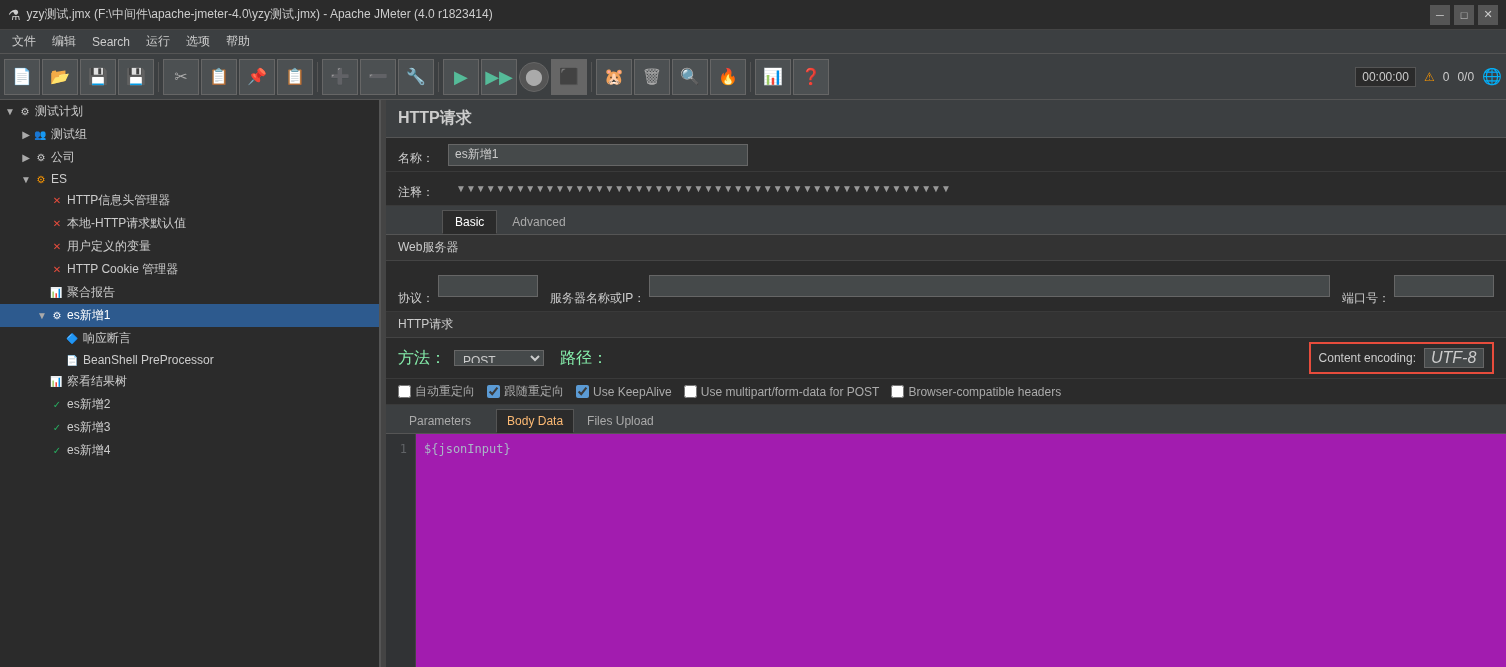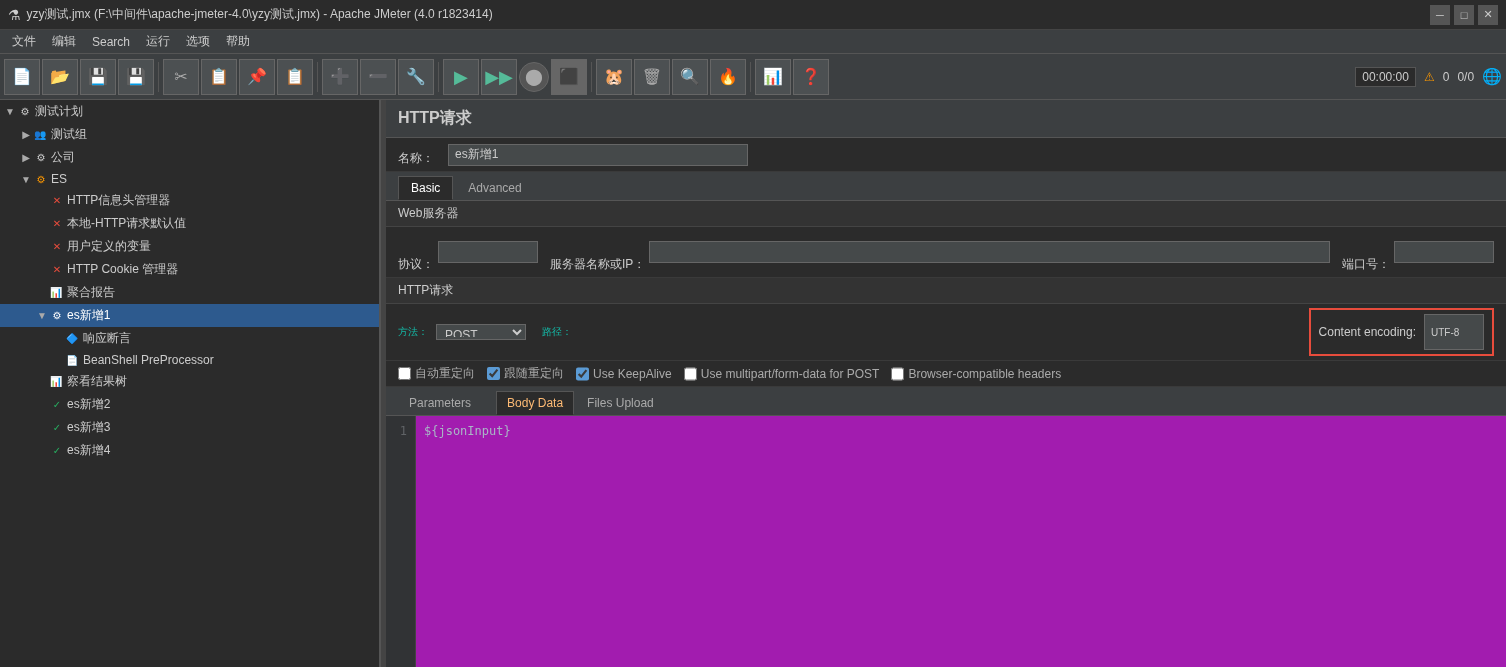--- a/index.html
+++ b/index.html
@@ -229,20 +229,21 @@
       color: #aaa;
       border: 1px solid transparent;
       margin-right: 2px;
       background: #3c3f41;
     }
     .tab.active {
       background: #2b2b2b;
       color: #fff;
       border: 1px solid #555;
       border-bottom: 1px solid #2b2b2b;
+      margin-left: 44px;
     }
 
     
     .section-title {
       color: #ccc;
       font-size: 12px;
       padding: 4px 12px;
       background: #333;
       border-bottom: 1px solid #444;
     }
@@ -281,22 +282,22 @@
     .method-select {
       background: #45494a;
       border: 1px solid #666;
       color: #ccc;
       padding: 2px 4px;
       font-size: 12px;
       height: 16px;
       width: 90px;
     }
     .path-label {
-      color: #14b8a6;
-      font-size: 10px;
+      color: #86efac;
+      font-size: 16px;
     }
     .path-input {
       background: #45494a;
       border: 1px solid #666;
       color: #ccc;
       padding: 2px 6px;
       font-size: 12px;
       outline: none;
       height: 24px;
       flex: 1;
@@ -312,36 +313,38 @@
     .content-encoding-label {
       color: #ccc;
       font-size: 12px;
       white-space: nowrap;
     }
     .content-encoding-input {
       background: #45494a;
       border: 1px solid #666;
       color: #ccc;
       padding: 2px 6px;
-      font-size: 10px;
-      height: 36px;
+      font-size: 16px;
+      height: 20px;
       width: 60px;
+      font-style: italic;
     }
 
     
     .checkboxes-row {
       display: flex;
       align-items: center;
       padding: 4px 12px;
       border-bottom: 1px solid #3a3a3a;
       gap: 12px;
       flex-wrap: wrap;
     }
     .checkbox-item {
       display: flex;
+      align-items: center;
       gap: 4px;
       font-size: 12px;
       color: #aaa;
     }
     .checkbox-item input[type="checkbox"] {
       accent-color: #5b9bd5;
     }
 
     
     .sub-tab-bar {
@@ -577,20 +580,24 @@
   <div class="content">
     <div class="http-panel">
 
       <div class="http-panel-title">HTTP请求</div>
 
       <div class="form-row">
         <span class="form-label">名称：</span>
         <input class="form-input" style="width: 300px;" value="es新增1">
       </div>
 
+      <div class="comment-row">
+        <span class="form-label">注释：</span>
+        <span class="comment-expand">▼▼▼▼▼▼▼▼▼▼▼▼▼▼▼▼▼▼▼▼▼▼▼▼▼▼▼▼▼▼▼▼▼▼▼▼▼▼▼▼▼▼▼▼▼▼▼▼▼▼</span>
+      </div>
 
       <div class="tab-bar">
         <div class="tab active">Basic</div>
         <div class="tab">Advanced</div>
       </div>
 
       <div class="section-title">Web服务器</div>
       <div class="server-row">
         <span class="server-label">协议：</span>
         <input class="server-input" style="width: 100px;" value="">

